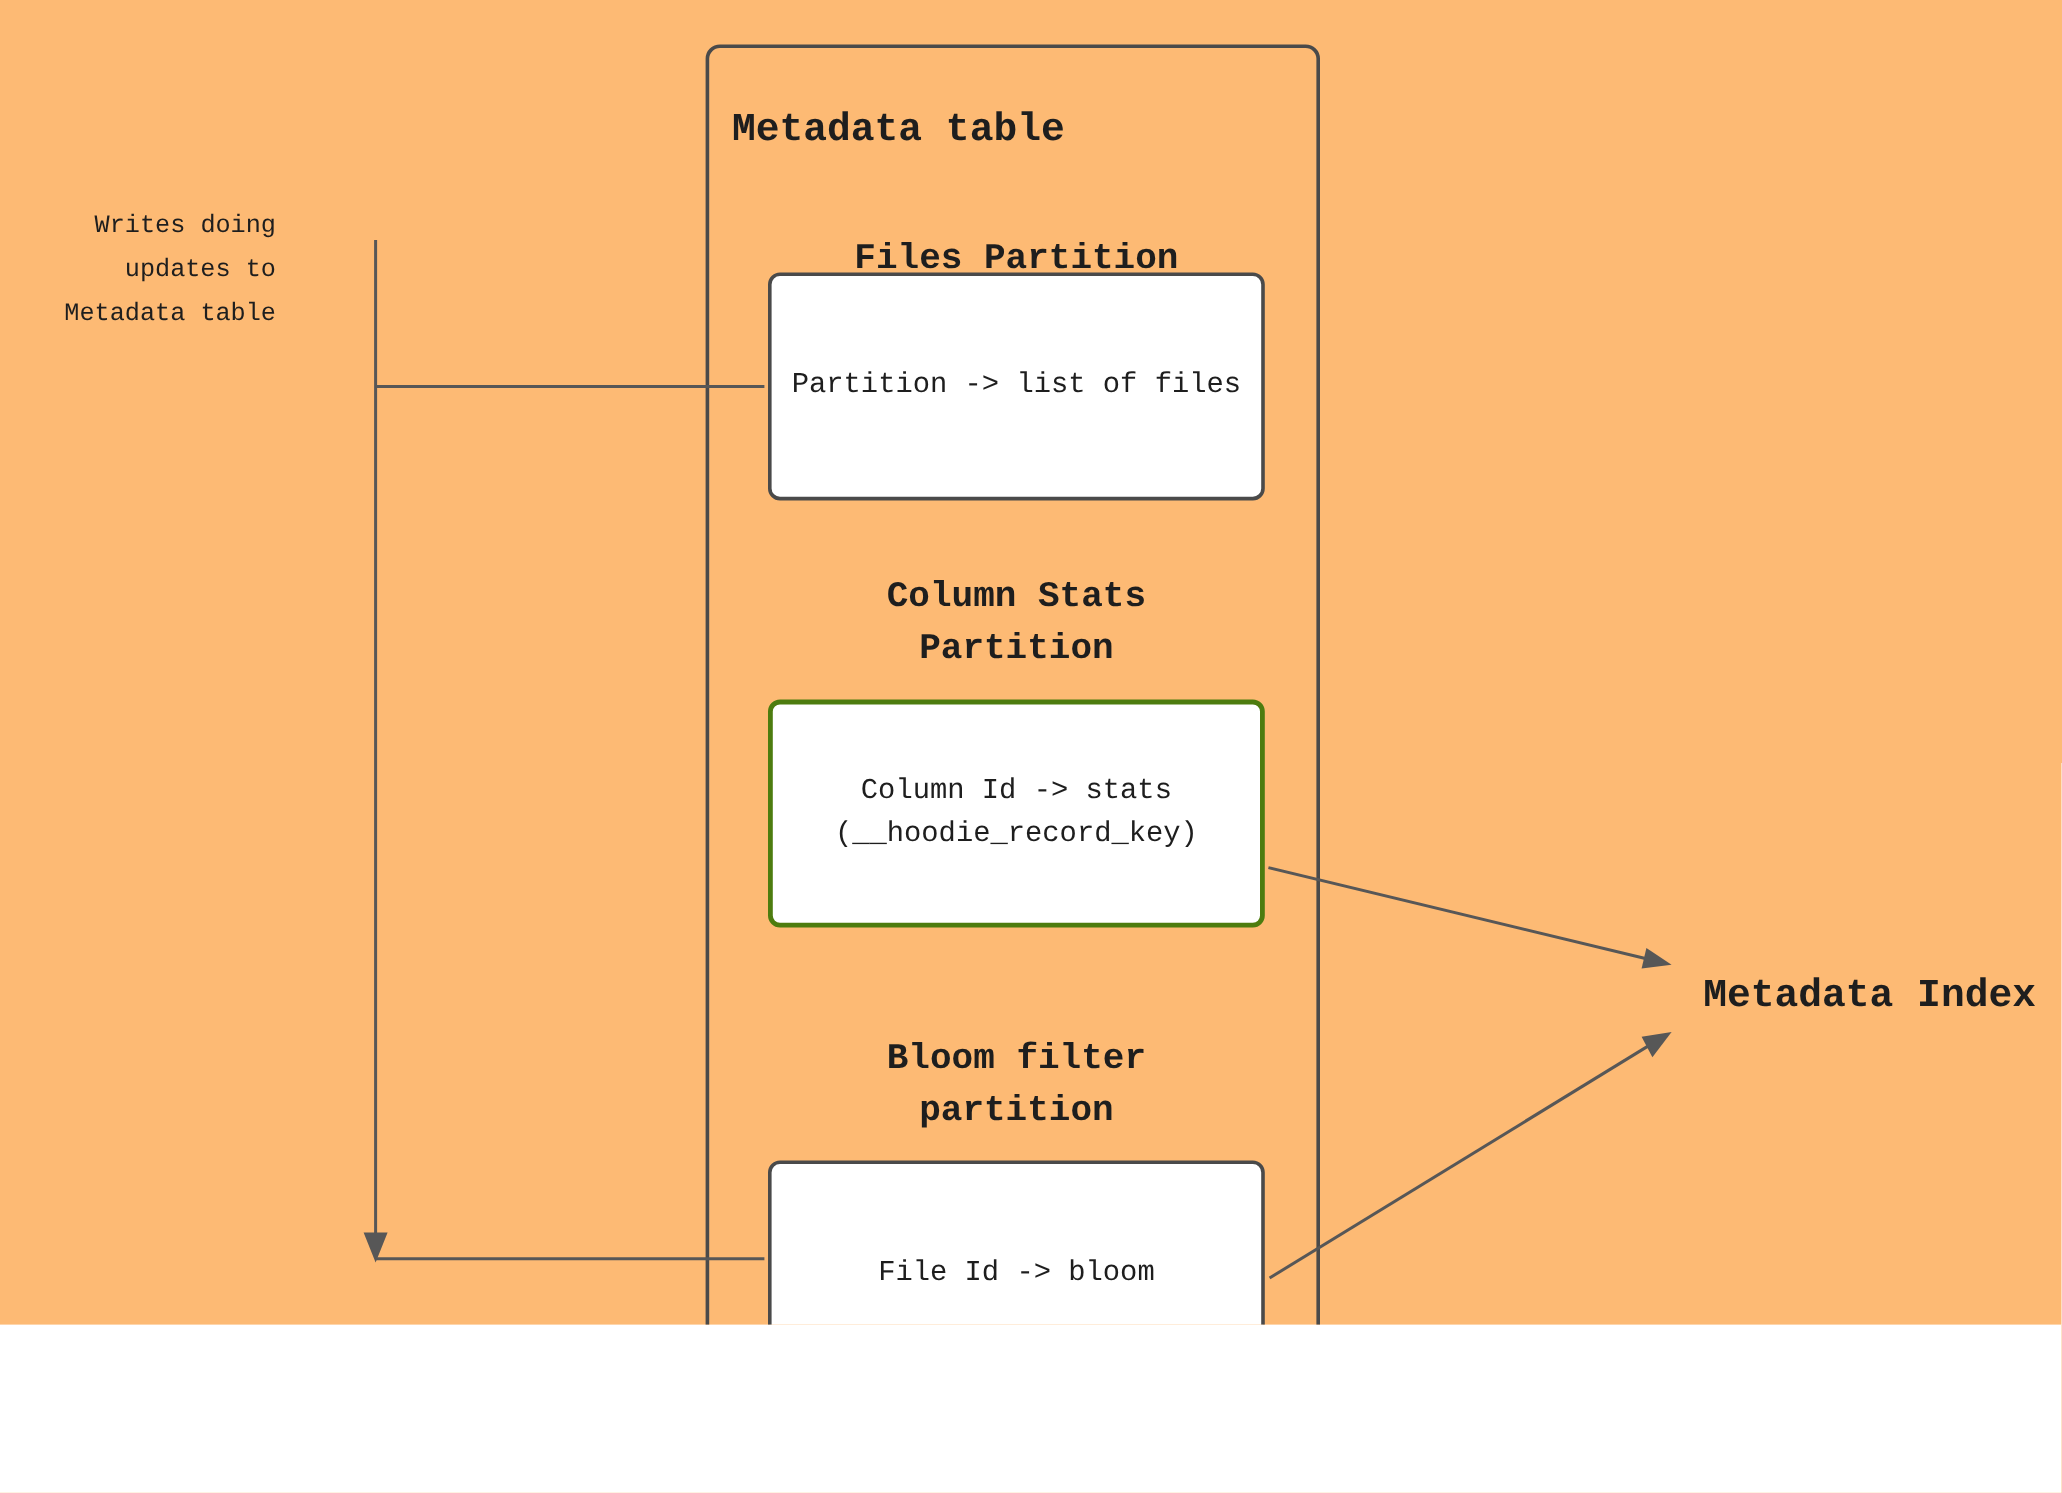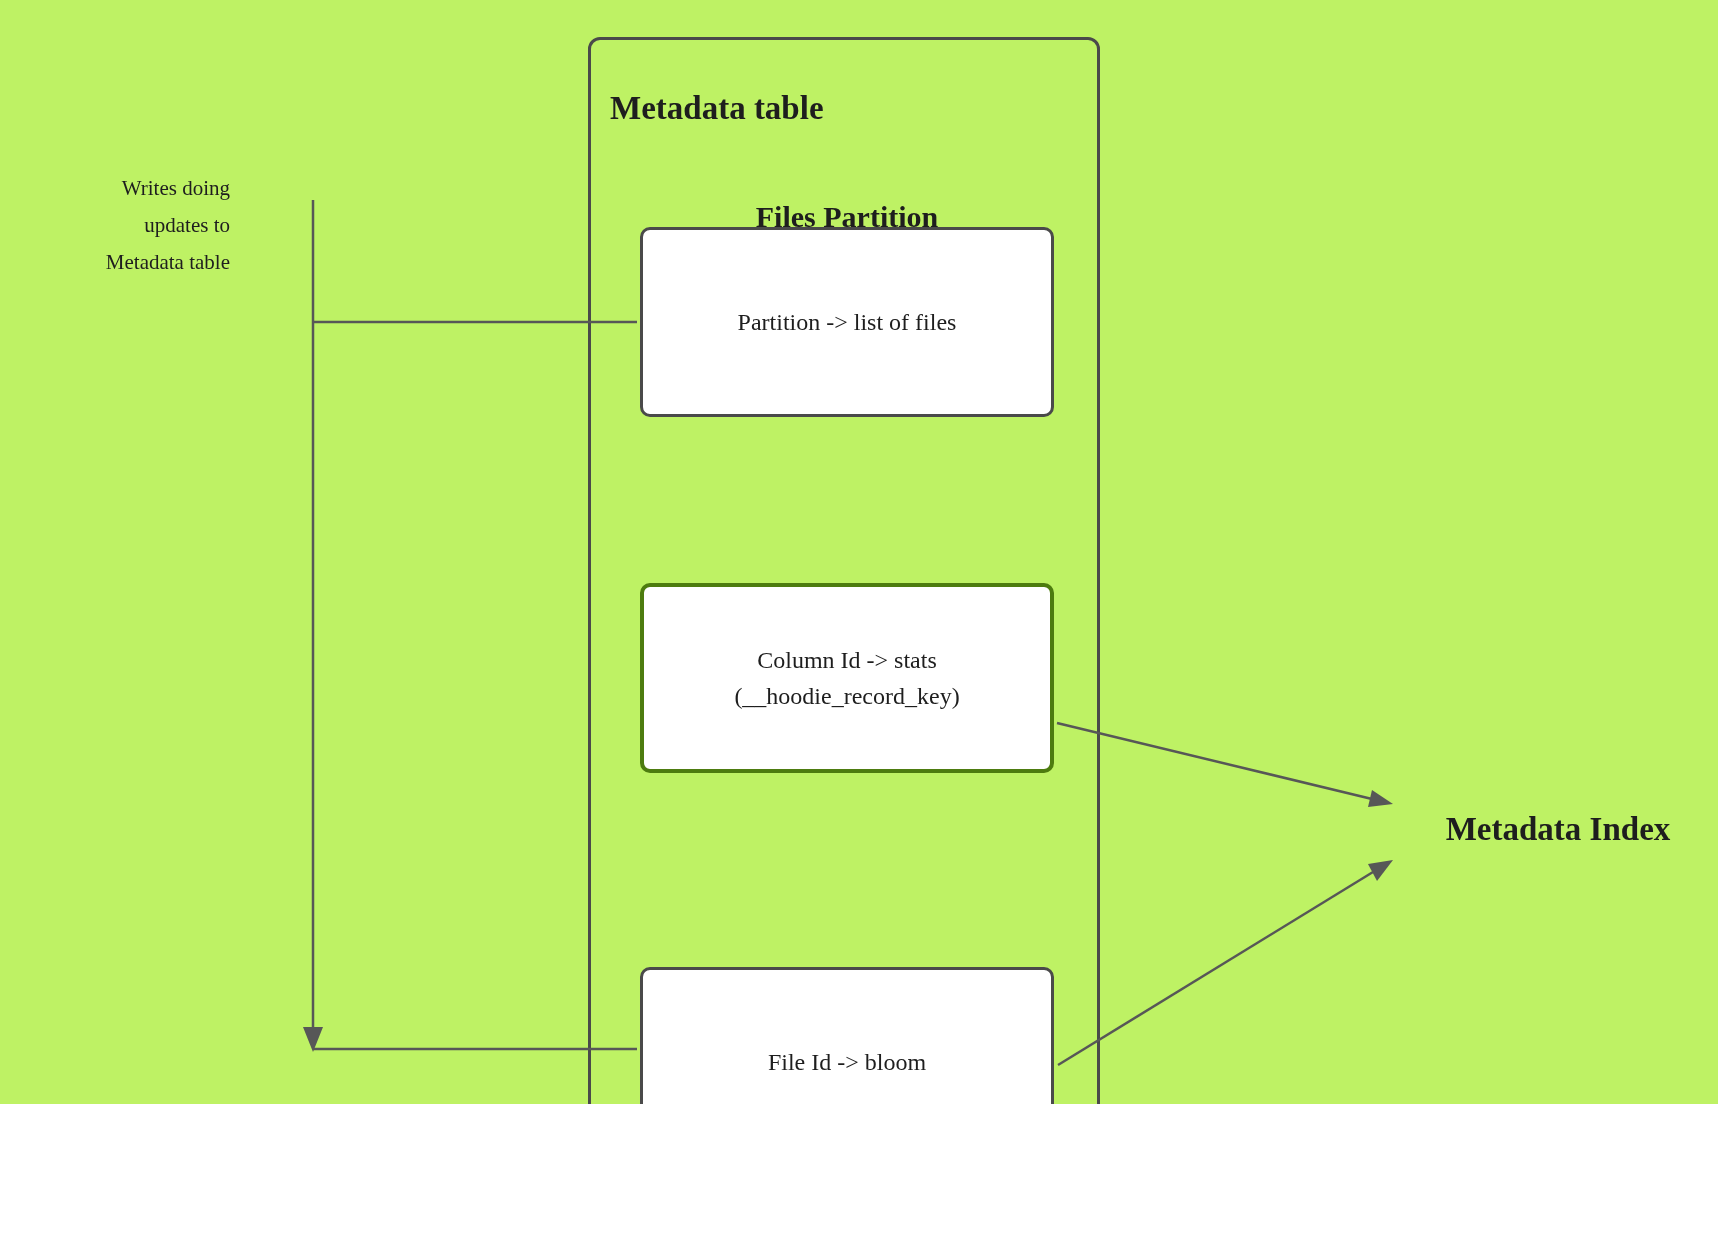--- a/index.html
+++ b/index.html
@@ -4,23 +4,23 @@
 <style>
   html, body {
     margin: 0;
     padding: 0;
     background: #ffffff;
   }
   .canvas {
     position: relative;
     width: 1718px;
     height: 1104px;
-    background: #bef264;
+    background: #fdba74;
     overflow: hidden;
-    font-family: Liberation Serif, serif;
+    font-family: Liberation Mono, monospace;
     color: #1e1e1e;
   }
   .connectors {
     position: absolute;
     left: 0;
     top: 0;
     z-index: 1;
   }
   .abs { position: absolute; z-index: 2; }
 
@@ -133,24 +133,28 @@
 
   <div class="abs writes-note">Writes doing
 updates to
 Metadata table</div>
 
   <div class="abs partition-heading h-files">Files Partition</div>
   <div class="pbox box-files">
     <span>Partition -&gt; list of files</span>
   </div>
 
+  <div class="abs partition-heading h-stats">Column Stats
+Partition</div>
   <div class="pbox box-stats">
     <span>Column Id  -&gt; stats
 (__hoodie_record_key)</span>
   </div>
 
+  <div class="abs partition-heading h-bloom">Bloom filter
+partition</div>
   <div class="pbox box-bloom">
     <span>File Id -&gt; bloom</span>
   </div>
 
   <div class="abs index-title">Metadata Index</div>
 
 </div>
 
 </body></html>

